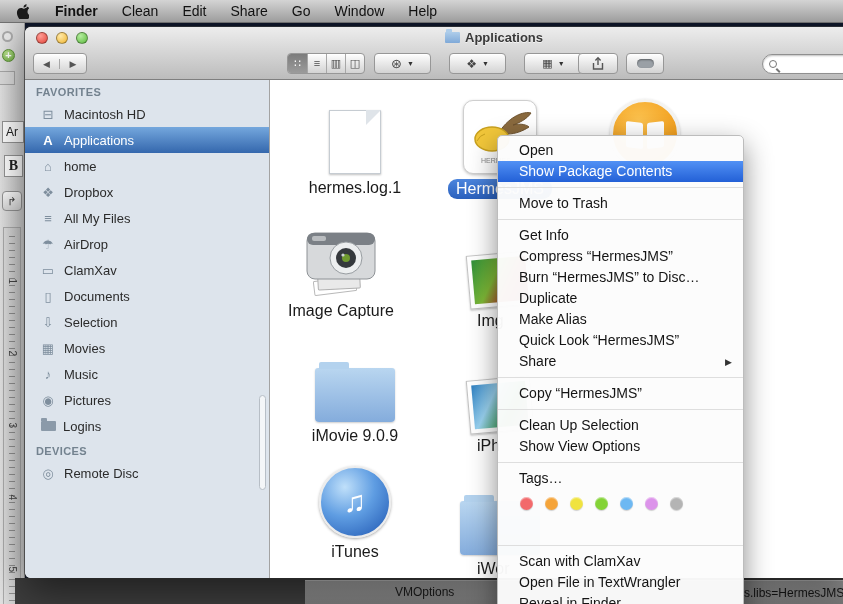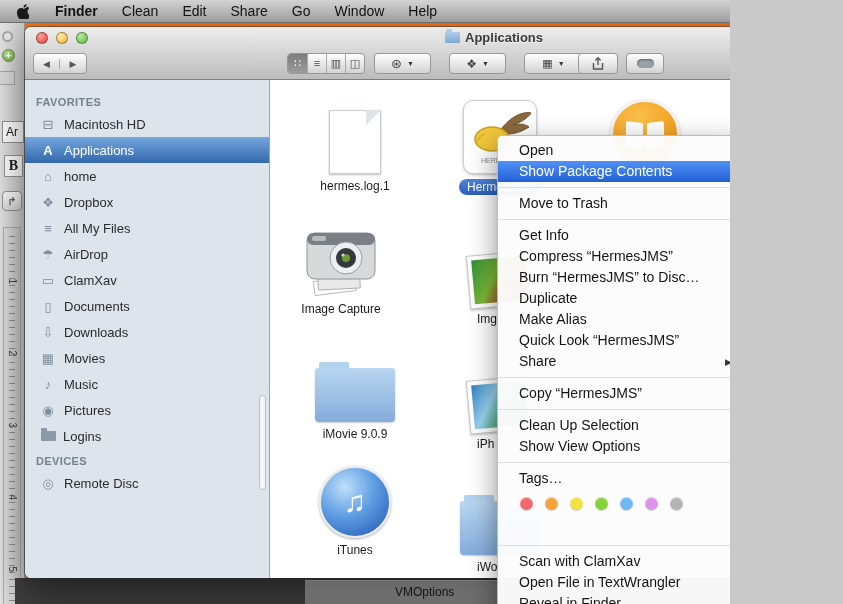--- a/index.html
+++ b/index.html
@@ -1,17 +1,17 @@
 <!DOCTYPE html>
 <html><head>
 <meta charset="utf-8">
 <style>
   html,body{margin:0;padding:0;background:#c9c9c9;}
   *{box-sizing:border-box;font-family:"Liberation Sans","DejaVu Sans",sans-serif;}
-  .stage{position:relative;width:730px;height:604px;overflow:hidden;background:#f97316;}
+  .stage{position:relative;width:843px;height:604px;overflow:hidden;background:#0f172a;}
 
   
   .menubar{position:absolute;left:0;top:0;width:843px;height:23px;z-index:20;
     background:linear-gradient(#d4d4d4,#9d9d9d);border-bottom:1px solid #6f6f6f;
     display:flex;align-items:center;font-size:14px;color:#111;}
   .apple{margin:0 14px 0 16px;display:flex;align-items:center;}
   .mb-items{display:flex;align-items:center;height:100%;}
   .mb-item{padding:0 12px;line-height:23px;}
   .mb-item.bold{font-weight:bold;}
 
@@ -75,37 +75,37 @@
   .togglebtn{left:601px;width:38px;}
   .toggle-oval{width:17px;height:9px;border-radius:5px;background:#9aa0a6;box-shadow:inset 0 1px 2px rgba(0,0,0,.4);}
   .caret{font-size:7px;color:#333;}
   .searchbox{position:absolute;left:737px;top:5px;width:110px;height:20px;border-radius:10px;
     background:#fff;border:1px solid #8f8f8f;box-shadow:inset 0 1px 2px rgba(0,0,0,.25);display:flex;align-items:center;padding-left:6px;}
   .mag{width:8px;height:8px;border:1.5px solid #767676;border-radius:50%;position:relative;}
   .mag::after{content:'';position:absolute;left:7px;top:7px;width:5px;height:1.5px;background:#767676;transform:rotate(45deg);transform-origin:0 0;}
 
   .f-body{position:absolute;left:0;top:53px;right:0;bottom:0;display:flex;}
   .sidebar{width:245px;background:#dde4ec;border-right:1px solid #a3a3a3;border-radius:0 0 0 6px;
-    position:relative;padding-top:10px;overflow:hidden;}
+    position:relative;overflow:hidden;}
   .sb-header{font-size:11px;font-weight:bold;color:#73828f;letter-spacing:.4px;padding:6px 0 3px 11px;}
   .sb-row{height:26px;display:flex;align-items:center;padding-left:14px;gap:7px;font-size:13px;color:#2b2b2b;}
   .sb-ic{width:18px;text-align:center;font-size:13px;color:#7e8e9d;}
   .sb-lb{font-weight:500;}
   .sb-row.sel{background:linear-gradient(#74a7dd,#3467ad);color:#fff;font-weight:bold;}
   .sb-row.sel .sb-ic{color:#fff;font-weight:bold;}
   .fold{width:15px;height:10px;background:#8b9aa9;border-radius:1px;position:relative;margin-left:2px;}
   .fold::before{content:'';position:absolute;top:-3px;left:0;width:6px;height:3px;background:#8b9aa9;border-radius:1px 1px 0 0;}
   .sb-thumb{position:absolute;right:3px;top:315px;width:7px;height:95px;background:#f4f6f8;border:1px solid #b7bec6;border-radius:4px;}
 
   .contentarea{flex:1;position:relative;background:#fff;border-radius:0 0 6px 0;overflow:hidden;}
 
   
   .gitem{position:absolute;width:120px;text-align:center;}
   .icon-slot{height:80px;display:flex;align-items:flex-end;justify-content:center;}
-  .glabel{margin-top:5px;font-size:12px;color:#1a1a1a;}
+  .glabel{margin-top:5px;font-size:16px;color:#1a1a1a;}
   .glabel.frag{text-align:left;padding-left:37px;}
   .pill{display:inline-block;background:linear-gradient(#4c85dd,#2a60bd);color:#fff;padding:1px 8px;border-radius:9px;}
   #g1{left:25px;top:14px;} #g2{left:170px;top:14px;} #g3{left:11px;top:137px;} #g4{left:170px;top:147px;}
   #g5{left:25px;top:262px;} #g6{left:170px;top:272px;} #g7{left:25px;top:378px;} #g8{left:170px;top:395px;}
   #g9{left:315px;top:9px;}
 
   .doc-icon{width:52px;height:64px;background:#fff;border:1px solid #c6ccd2;box-shadow:0 1px 2px rgba(0,0,0,.25);position:relative;margin:0 auto;}
   .doc-icon::before{content:'';position:absolute;top:-1px;right:-1px;width:0;height:0;
     border-left:15px solid #dfe4e9;border-bottom:15px solid transparent;}
   .hermes-box{width:74px;height:74px;background:#fff;border:1px solid #cfcfcf;border-radius:10px;
@@ -266,21 +266,21 @@
           <div class="sb-row">
             <span class="sb-ic">▭</span>
             <span class="sb-lb">ClamXav</span>
           </div>
           <div class="sb-row">
             <span class="sb-ic">▯</span>
             <span class="sb-lb">Documents</span>
           </div>
           <div class="sb-row">
             <span class="sb-ic">⇩</span>
-            <span class="sb-lb">Downloads</span>
+            <span class="sb-lb">Selection</span>
           </div>
           <div class="sb-row">
             <span class="sb-ic">▦</span>
             <span class="sb-lb">Movies</span>
           </div>
           <div class="sb-row">
             <span class="sb-ic">♪</span>
             <span class="sb-lb">Music</span>
           </div>
           <div class="sb-row">

